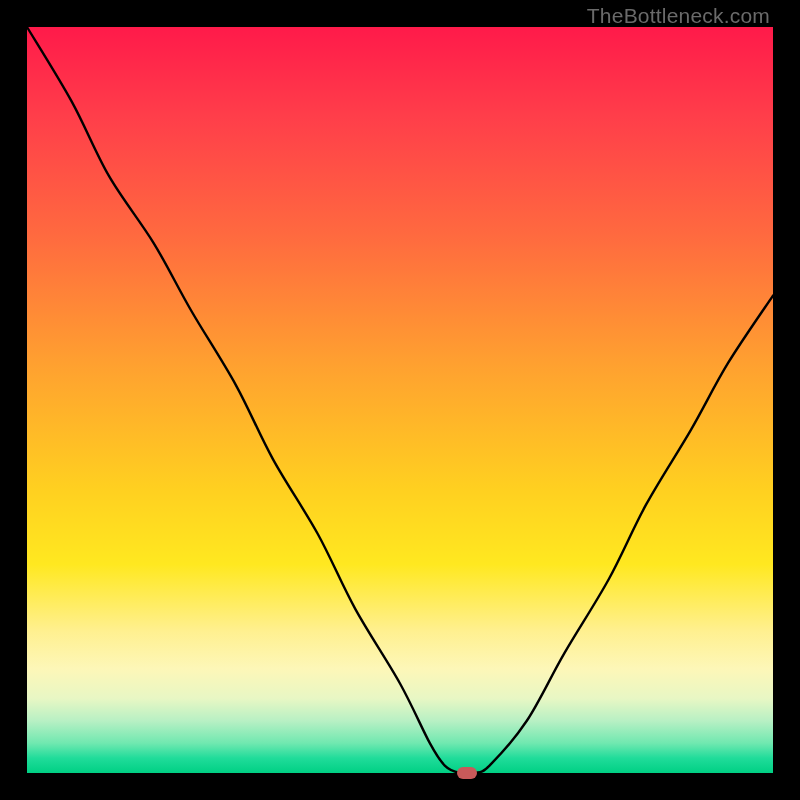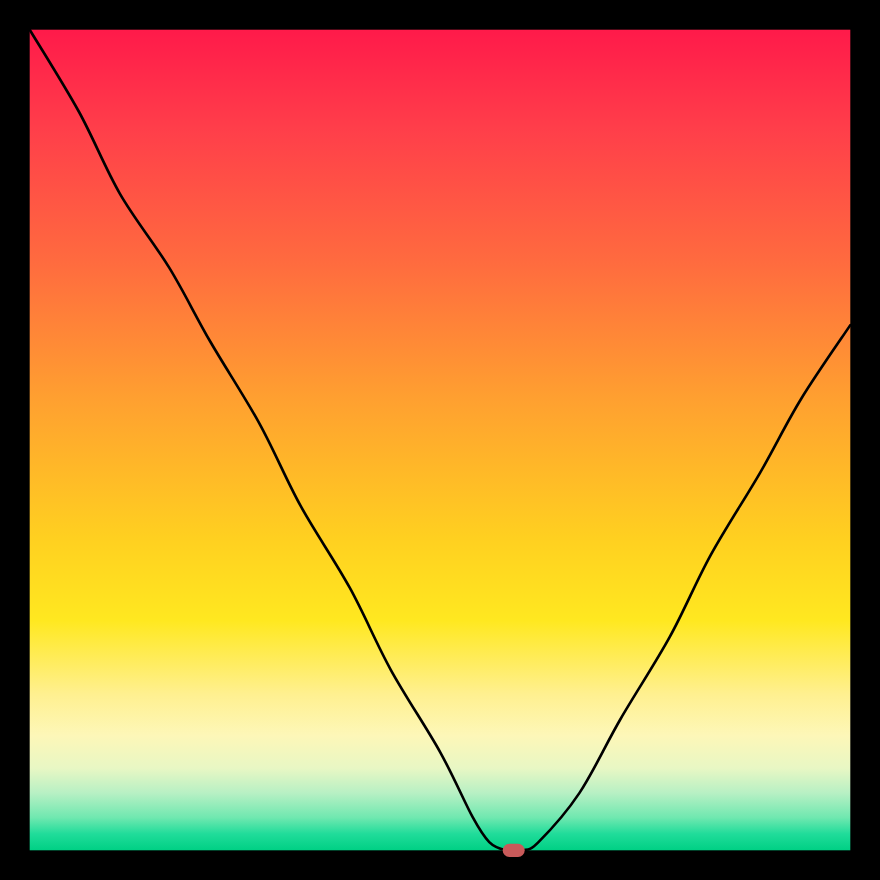--- a/index.html
+++ b/index.html
@@ -63,19 +63,20 @@
     height: 12px;
     border-radius: 6px;
     background: #c85a5a;
     transform: translate(-50%, -50%);
   }
 </style>
 </head>
 <body>
 
 <div class="frame">
+  <div class="watermark">TheBottleneck.com</div>
   <div class="plot-area">
     <svg class="curve">
       <path id="curve-path" fill="none" stroke="#000000" stroke-width="2.4" stroke-linecap="round" stroke-linejoin="round" d="M 0,0 C 7.46,12.433333333333337 31.08333333333333,49.73333333333336 44.76,74.60000000000002 C 58.43666666666667,99.46666666666668 68.38333333333334,125.5766666666666 82.06,149.19999999999993 C 95.73666666666666,172.82333333333327 113.14333333333335,193.96 126.82000000000001,216.34000000000003 C 140.49666666666667,238.72000000000006 150.44333333333333,259.8566666666667 164.12,283.48 C 177.79666666666668,307.10333333333335 195.20333333333335,333.2133333333333 208.88000000000002,358.08 C 222.5566666666667,382.94666666666666 232.50333333333333,407.81333333333333 246.18,432.68 C 259.8566666666667,457.5466666666667 277.2633333333333,482.4133333333333 290.94,507.28 C 304.6166666666667,532.1466666666666 314.56333333333333,557.0133333333333 328.24,581.88 C 341.9166666666667,606.7466666666667 360.56666666666666,634.1 373,656.48 C 385.43333333333334,678.86 395.38,702.4833333333333 402.84000000000003,716.16 C 410.30000000000007,729.8366666666666 412.78666666666675,733.5666666666666 417.76000000000005,738.54 C 422.73333333333335,743.5133333333333 427.70666666666665,744.7566666666667 432.67999999999995,746 C 437.65333333333325,747.2433333333333 442.6266666666666,747.2433333333333 447.59999999999997,746 C 452.5733333333333,744.7566666666667 453.8166666666666,747.2433333333333 462.52,738.54 C 471.22333333333336,729.8366666666666 487.3866666666667,712.43 499.82000000000005,693.78 C 512.2533333333333,675.13 523.4433333333334,650.2633333333333 537.12,626.64 C 550.7966666666666,603.0166666666667 568.2033333333334,576.9066666666666 581.88,552.04 C 595.5566666666666,527.1733333333333 605.5033333333333,502.3066666666667 619.18,477.44 C 632.8566666666666,452.5733333333333 650.2633333333333,426.4633333333333 663.94,402.84 C 677.6166666666668,379.21666666666664 687.5633333333334,358.08 701.24,335.7 C 714.9166666666666,313.32 738.54,279.75 746,268.56"></path>
     </svg>
     <div id="marker" class="marker" style="left: 440.14px; top: 746px; background: rgb(200, 90, 90);"></div>
   </div>
 </div>
 
 </body></html>

